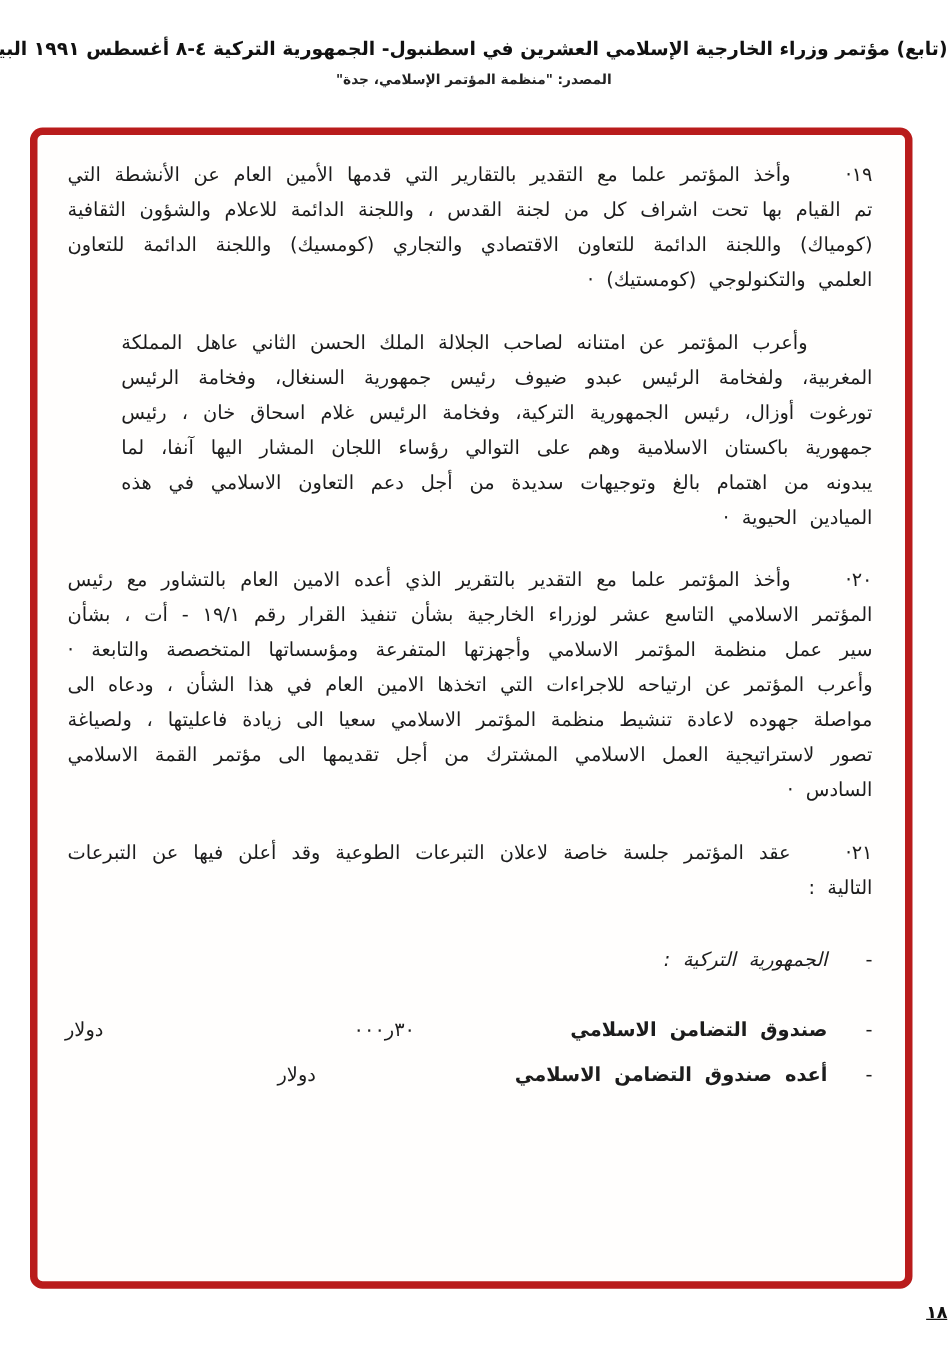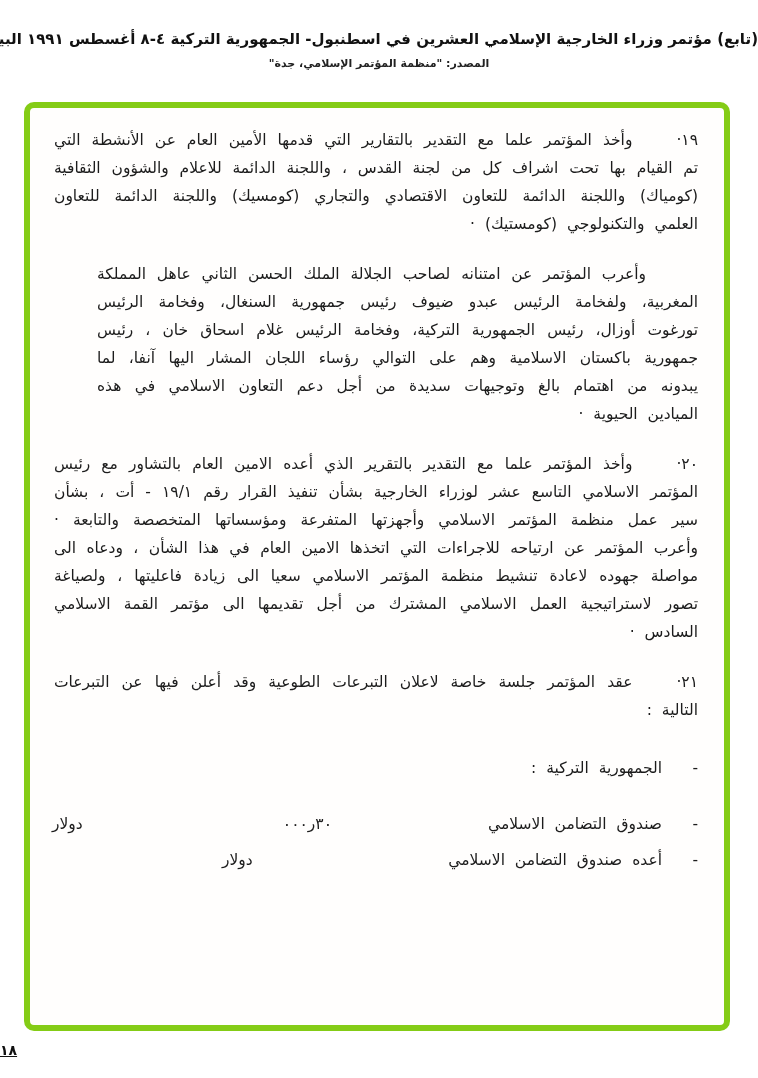--- a/index.html
+++ b/index.html
@@ -13,44 +13,44 @@
   }
   .title{
     font-size:15px;font-weight:bold;color:#111;
     white-space:nowrap;letter-spacing:0;
   }
   .source{
     font-size:11px;font-weight:bold;color:#222;margin-top:9px;
   }
   .doc-frame{
     position:absolute;left:24px;top:102px;width:706px;height:929px;
-    border:6px solid #84cc16;border-radius:10px;background:#fffefd;
+    border:6px solid #b91c1c;border-radius:10px;background:#fffefd;
     box-sizing:border-box;overflow:hidden;
   }
   .doc-content{
     direction:rtl;text-align:justify;
     padding:18px 26px 0 24px;
     font-size:15.5px;line-height:28px;word-spacing:5px;color:#1c1c1c;
   }
   .para{margin:0 0 22px 0;}
   .para.indent{text-indent:52px;margin-left:43px;}
   .pnum{display:inline-block;margin-left:44px;}
   .donor-heading{
     display:flex;direction:rtl;margin:30px 0 24px 0;line-height:28px;
   }
   .dash-col{width:36px;flex:none;}
-  .donor-label{flex:none;}
+  .donor-label{flex:none;font-style:italic;}
   .donation-row{
     display:flex;direction:rtl;line-height:36px;
   }
-  .don-label{width:330px;flex:none;}
+  .don-label{width:330px;flex:none;font-weight:bold;}
   .don-amount{width:170px;flex:none;text-align:right;}
   .don-currency{width:110px;flex:none;text-align:left;}
   .page-number{
-    position:absolute;left:0;top:1042px;width:758px;text-align:left;
+    position:absolute;left:0;top:1042px;width:758px;text-align:right;
     font-size:14px;font-weight:bold;color:#111;text-decoration:underline;
   }
 </style>
 </head>
 <body>
 
 <div class="header">
   <div class="title">(تابع) مؤتمر وزراء الخارجية الإسلامي العشرين في اسطنبول- الجمهورية التركية ٤-٨ أغسطس ١٩٩١ البيان الختامي</div>
   <div class="source">المصدر: "منظمة المؤتمر الإسلامي، جدة"</div>
 </div>

